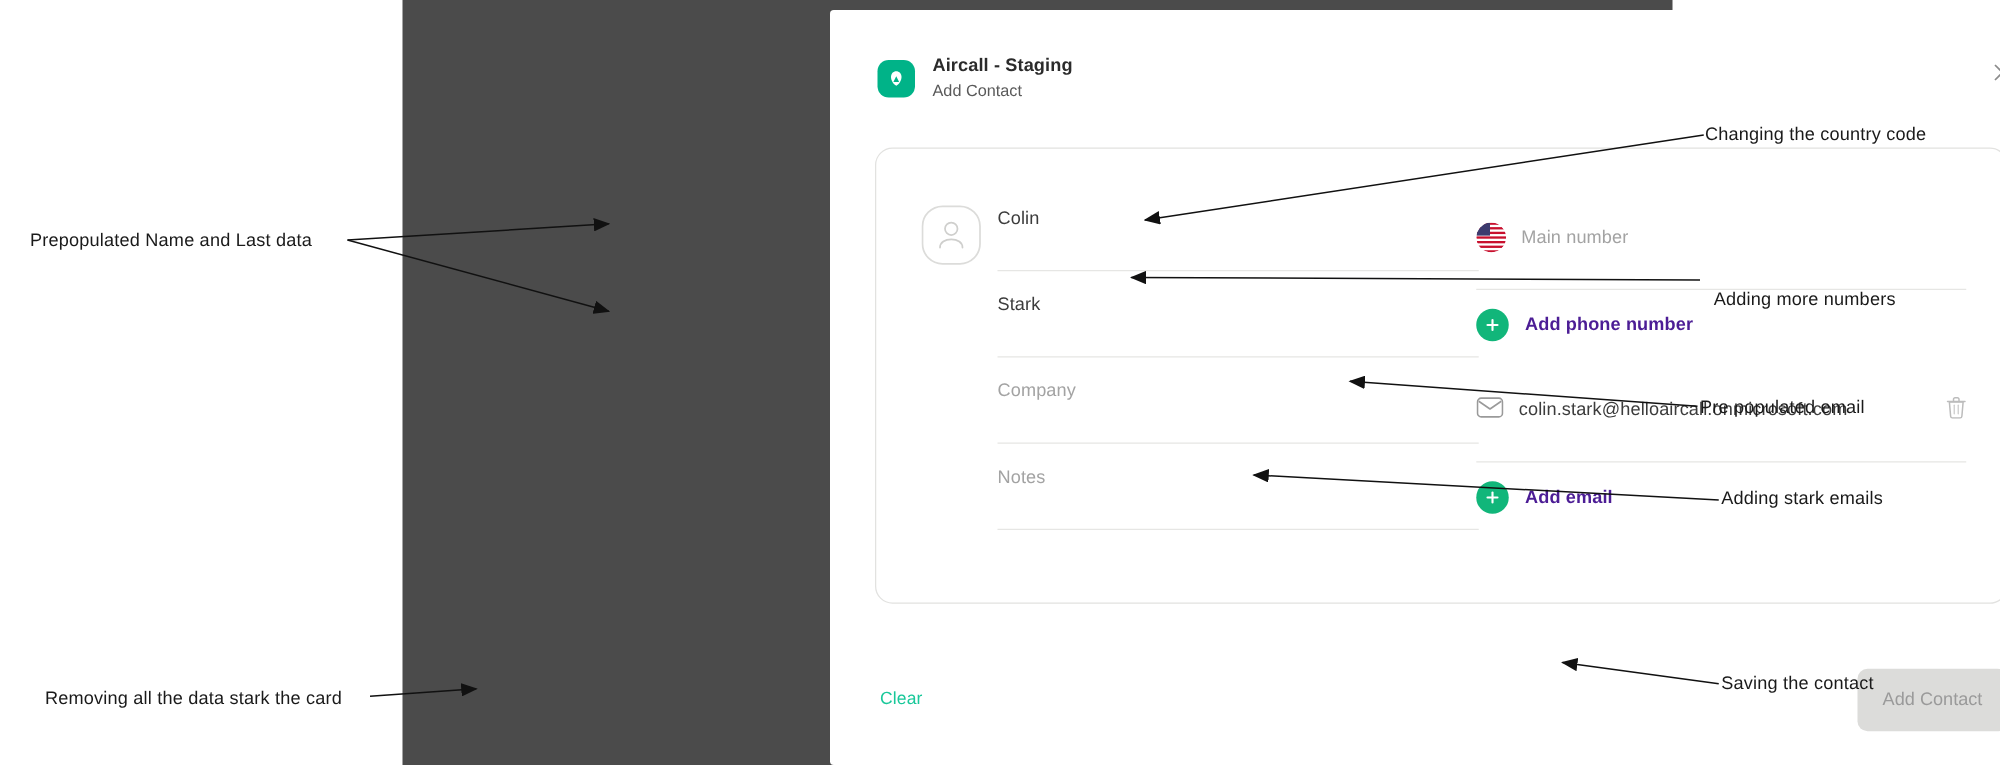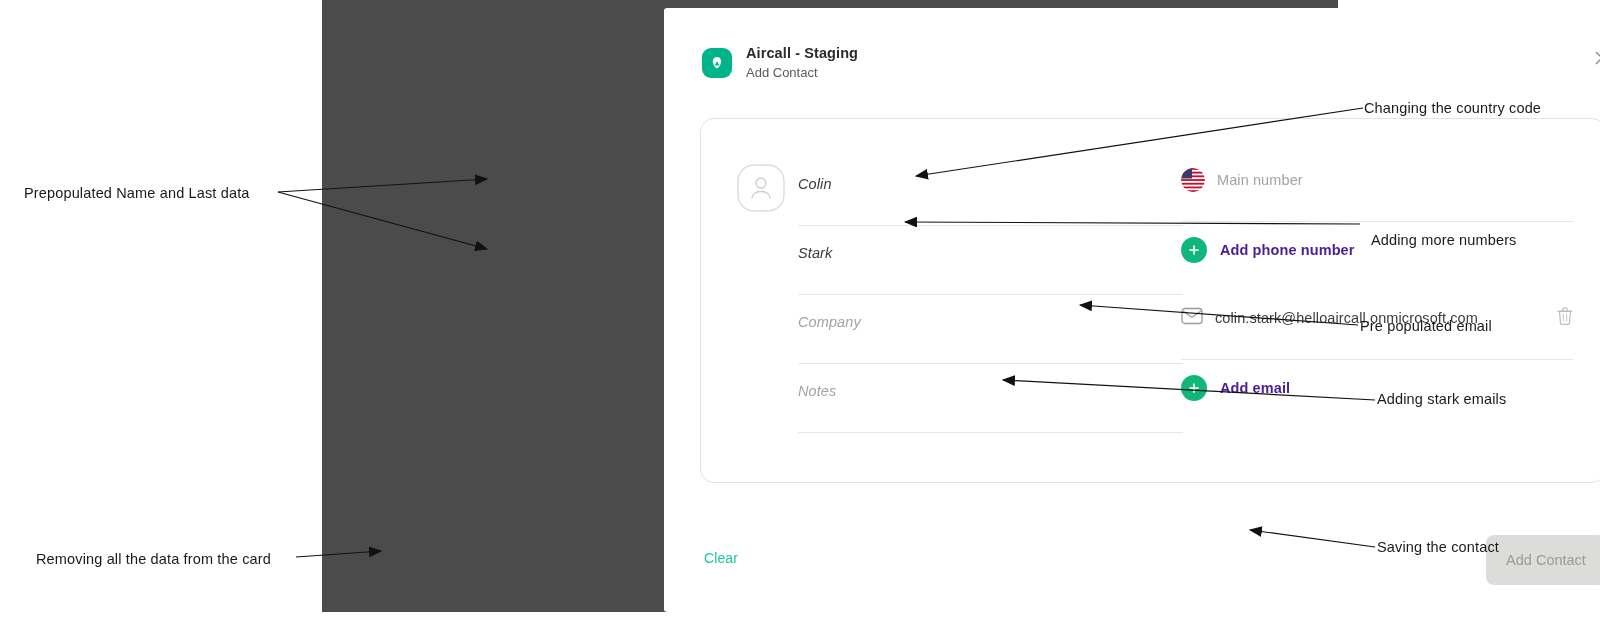--- a/index.html
+++ b/index.html
@@ -57,22 +57,22 @@
     background: #fff;
   }
 
   .avatar-slot {
     position: absolute; left: 36px; top: 45px;
     width: 48px; height: 48px;
     cursor: pointer;
   }
 
   
-  .col-left  { position: absolute; left: 97px;  top: 38px; width: 385px; font-style: italic; }
-  .col-right { position: absolute; left: 480px; top: 34px; width: 392px; }
+  .col-left  { position: absolute; left: 97px;  top: 29px; width: 385px; }
+  .col-right { position: absolute; left: 480px; top: 44px; width: 392px; }
 
   .field {
     position: relative;
     height: 69px;
     border-bottom: 1.4px solid #e6e6e4;
     display: flex; align-items: center;
     padding-bottom: 14px;
   }
   .field:last-child { }
   .field-text { font-size: 14.5px; color: #3c3c3c; letter-spacing: .1px; }
@@ -284,17 +284,17 @@
       <path d="M296,557 L381,551" stroke="#111" stroke-width="1.2" fill="none" marker-end="url(#arrow)"></path>
 
       <path d="M1375,547 L1250,530" stroke="#111" stroke-width="1.2" fill="none" marker-end="url(#arrow)"></path>
     </svg>
 
     <div class="anno" style="left:24px;  top:185px;">Prepopulated Name and Last data</div>
     <div class="anno" style="left:1364px; top:100px;">Changing the country code</div>
     <div class="anno" style="left:1362px; top:232px;margin-left:9px;">Adding more numbers</div>
     <div class="anno" style="left:1360px; top:318px;">Pre populated email</div>
     <div class="anno" style="left:1377px; top:391px;">Adding stark emails</div>
-    <div class="anno" style="left:36px;  top:551px;">Removing all the data from the card</div>
+    <div class="anno" style="left:36px;  top:551px;">Removing all the data stark the card</div>
     <div class="anno" style="left:1377px; top:539px;">Saving the contact</div>
   </div>
 
 </div>
 
 </body></html>

